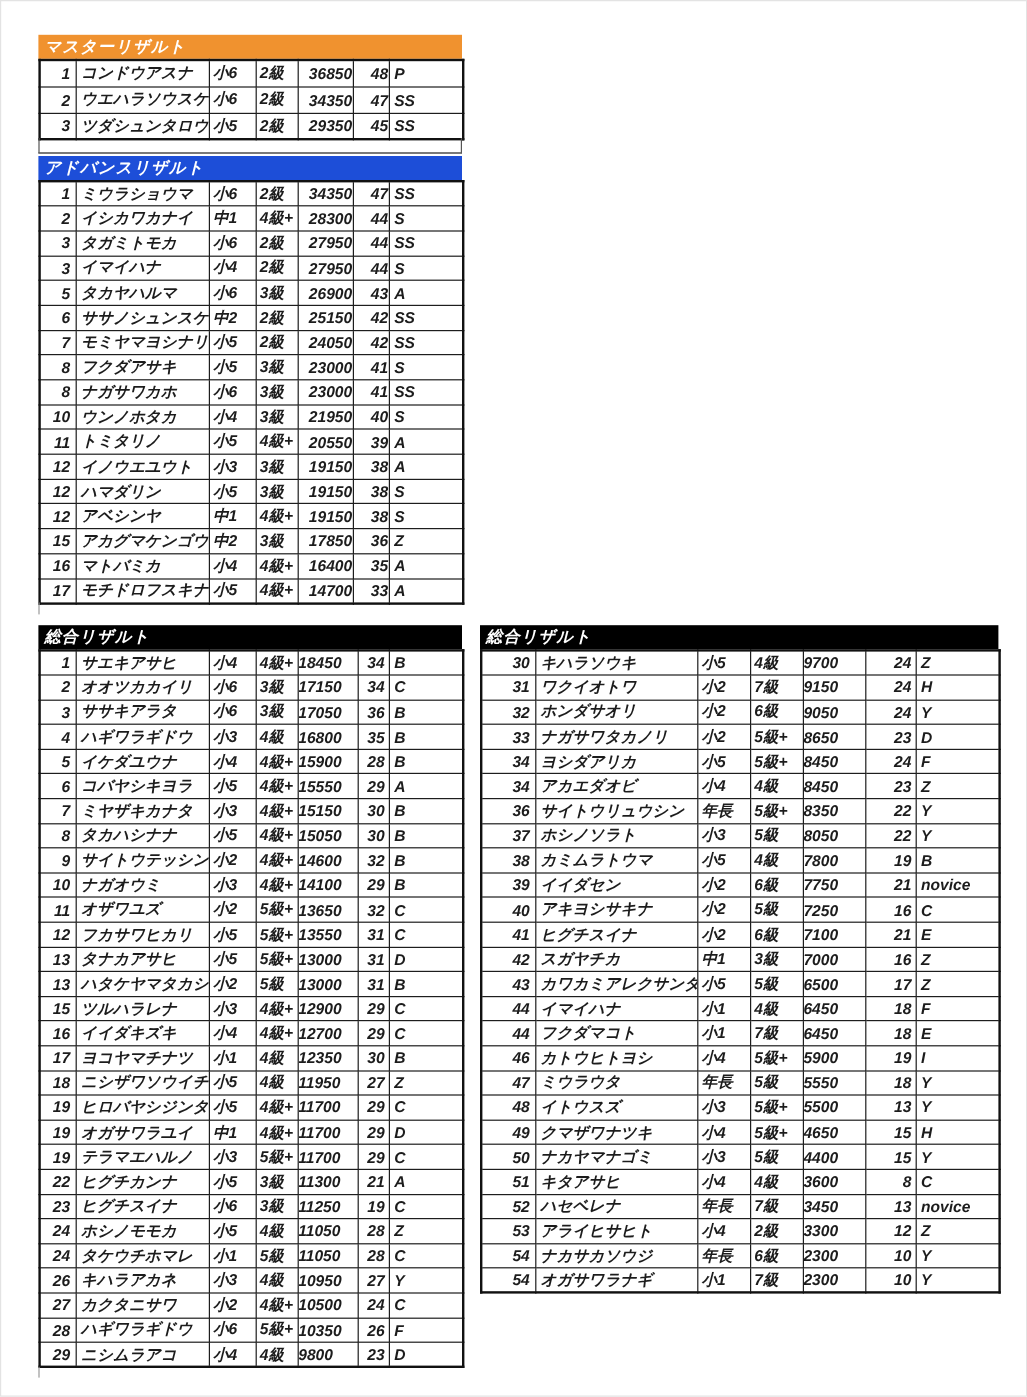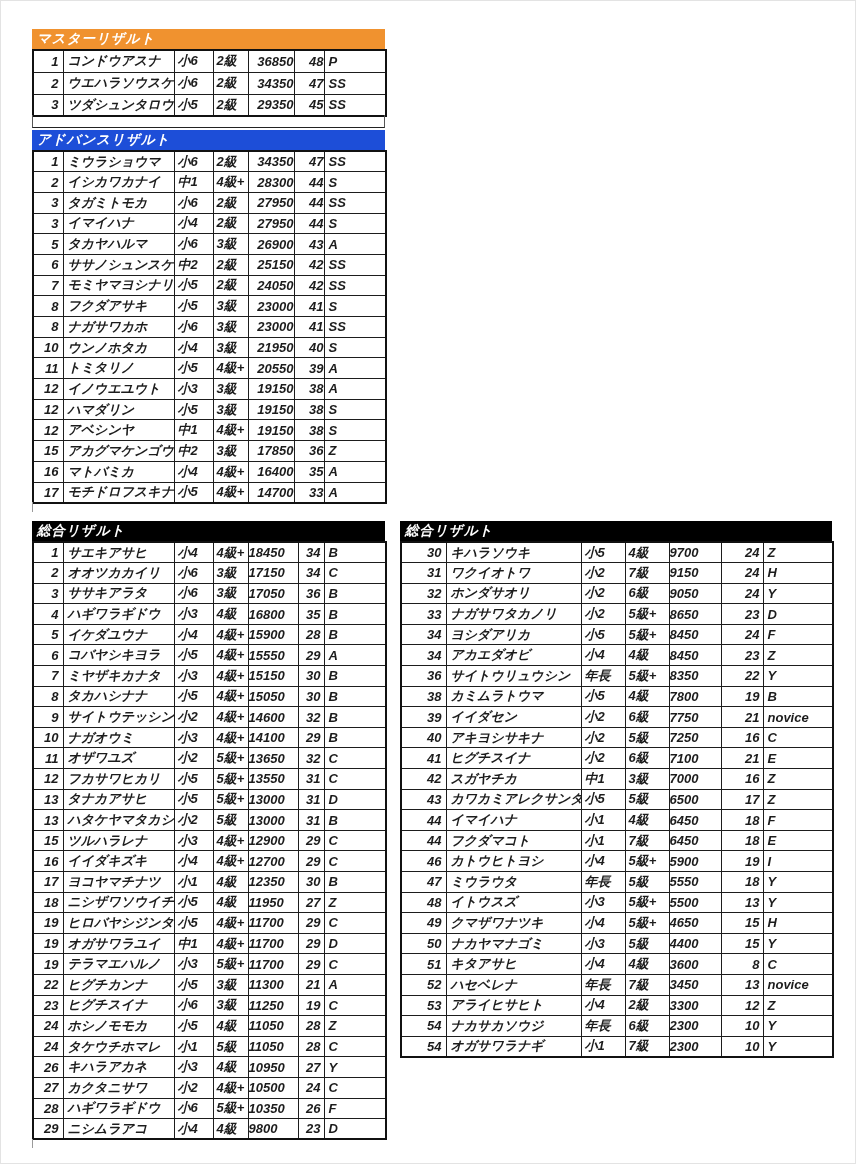--- a/index.html
+++ b/index.html
@@ -614,20 +614,29 @@
         <tr>
           <td class="c-rank">36</td>
           <td class="c-name">サイトウリュウシン</td>
           <td class="c-grade">年長</td>
           <td class="c-level">5級+</td>
           <td class="c-score">8350</td>
           <td class="c-count">22</td>
           <td class="c-letter">Y</td>
         </tr>
         <tr>
+          <td class="c-rank">37</td>
+          <td class="c-name">ホシノソラト</td>
+          <td class="c-grade">小3</td>
+          <td class="c-level">5級</td>
+          <td class="c-score">8050</td>
+          <td class="c-count">22</td>
+          <td class="c-letter">Y</td>
+        </tr>
+        <tr>
           <td class="c-rank">38</td>
           <td class="c-name">カミムラトウマ</td>
           <td class="c-grade">小5</td>
           <td class="c-level">4級</td>
           <td class="c-score">7800</td>
           <td class="c-count">19</td>
           <td class="c-letter">B</td>
         </tr>
         <tr>
           <td class="c-rank">39</td>

